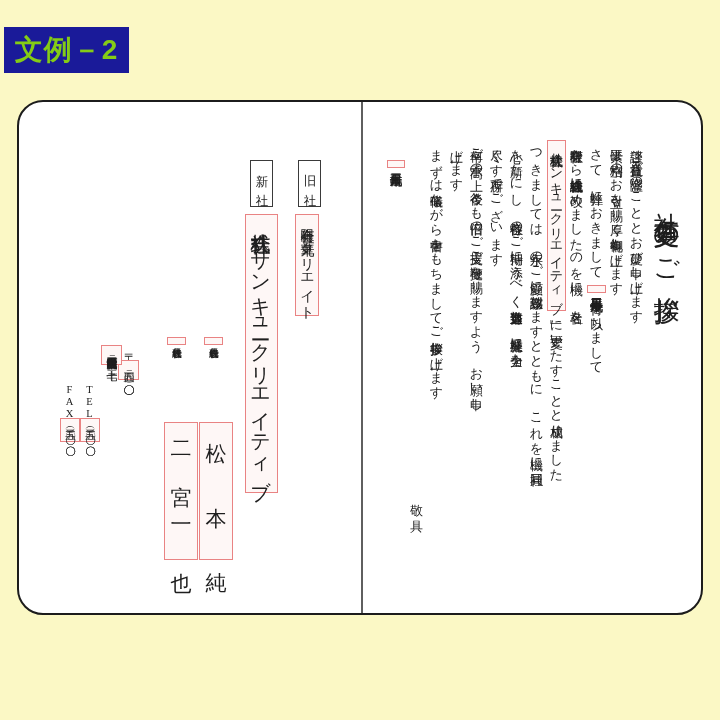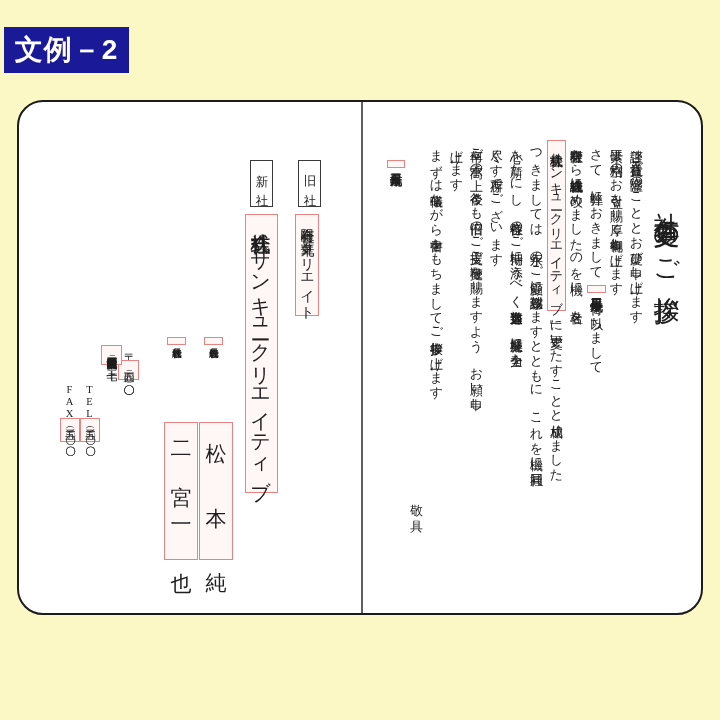--- a/index.html
+++ b/index.html
@@ -11,21 +11,21 @@
     font-family: "Liberation Serif", "DejaVu Serif", serif;
     color: #1E1E1E;
     overflow: hidden;
   }
 
   
   .tag {
     position: absolute; left: 4px; top: 27px;
     width: 125px; height: 46px;
     background: #1A1A99;
-    color: #ffffff;
+    color: #84cc16;
     font-family: "Liberation Sans", "DejaVu Sans", sans-serif;
     font-weight: bold; font-size: 28px;
     display: flex; align-items: center; justify-content: center;
     letter-spacing: 1px;
   }
 
   
   .card {
     position: absolute; left: 17px; top: 100px;
     width: 686px; height: 515px;

